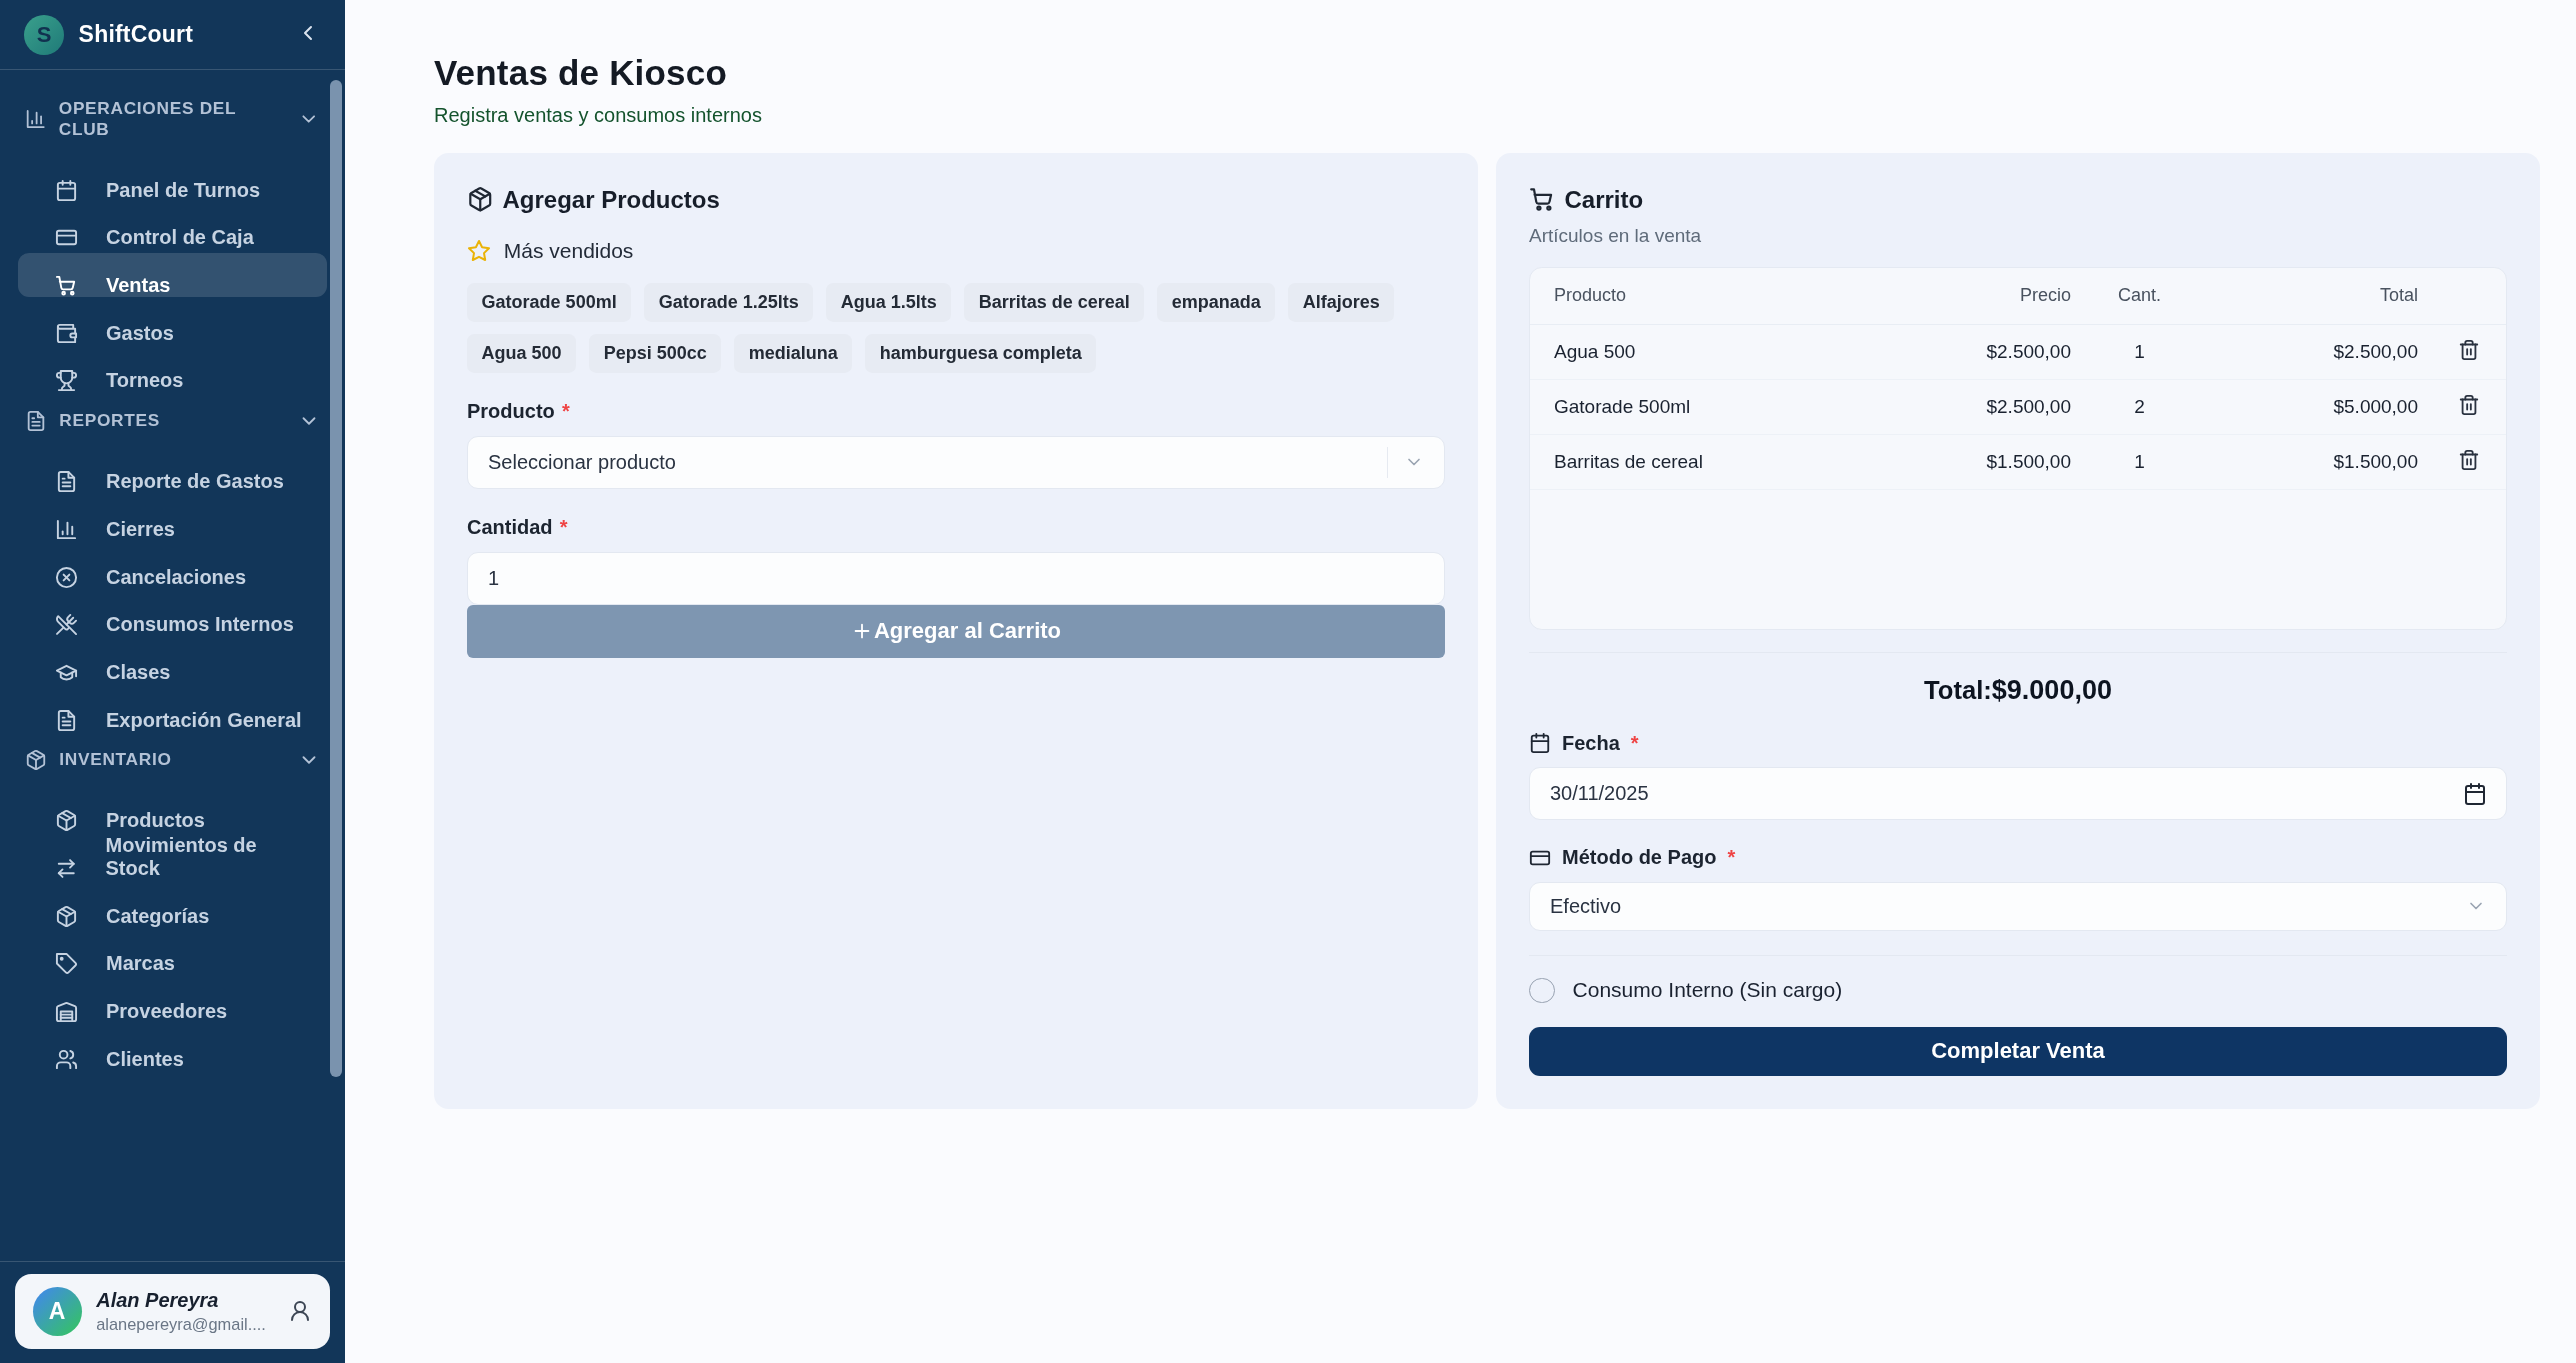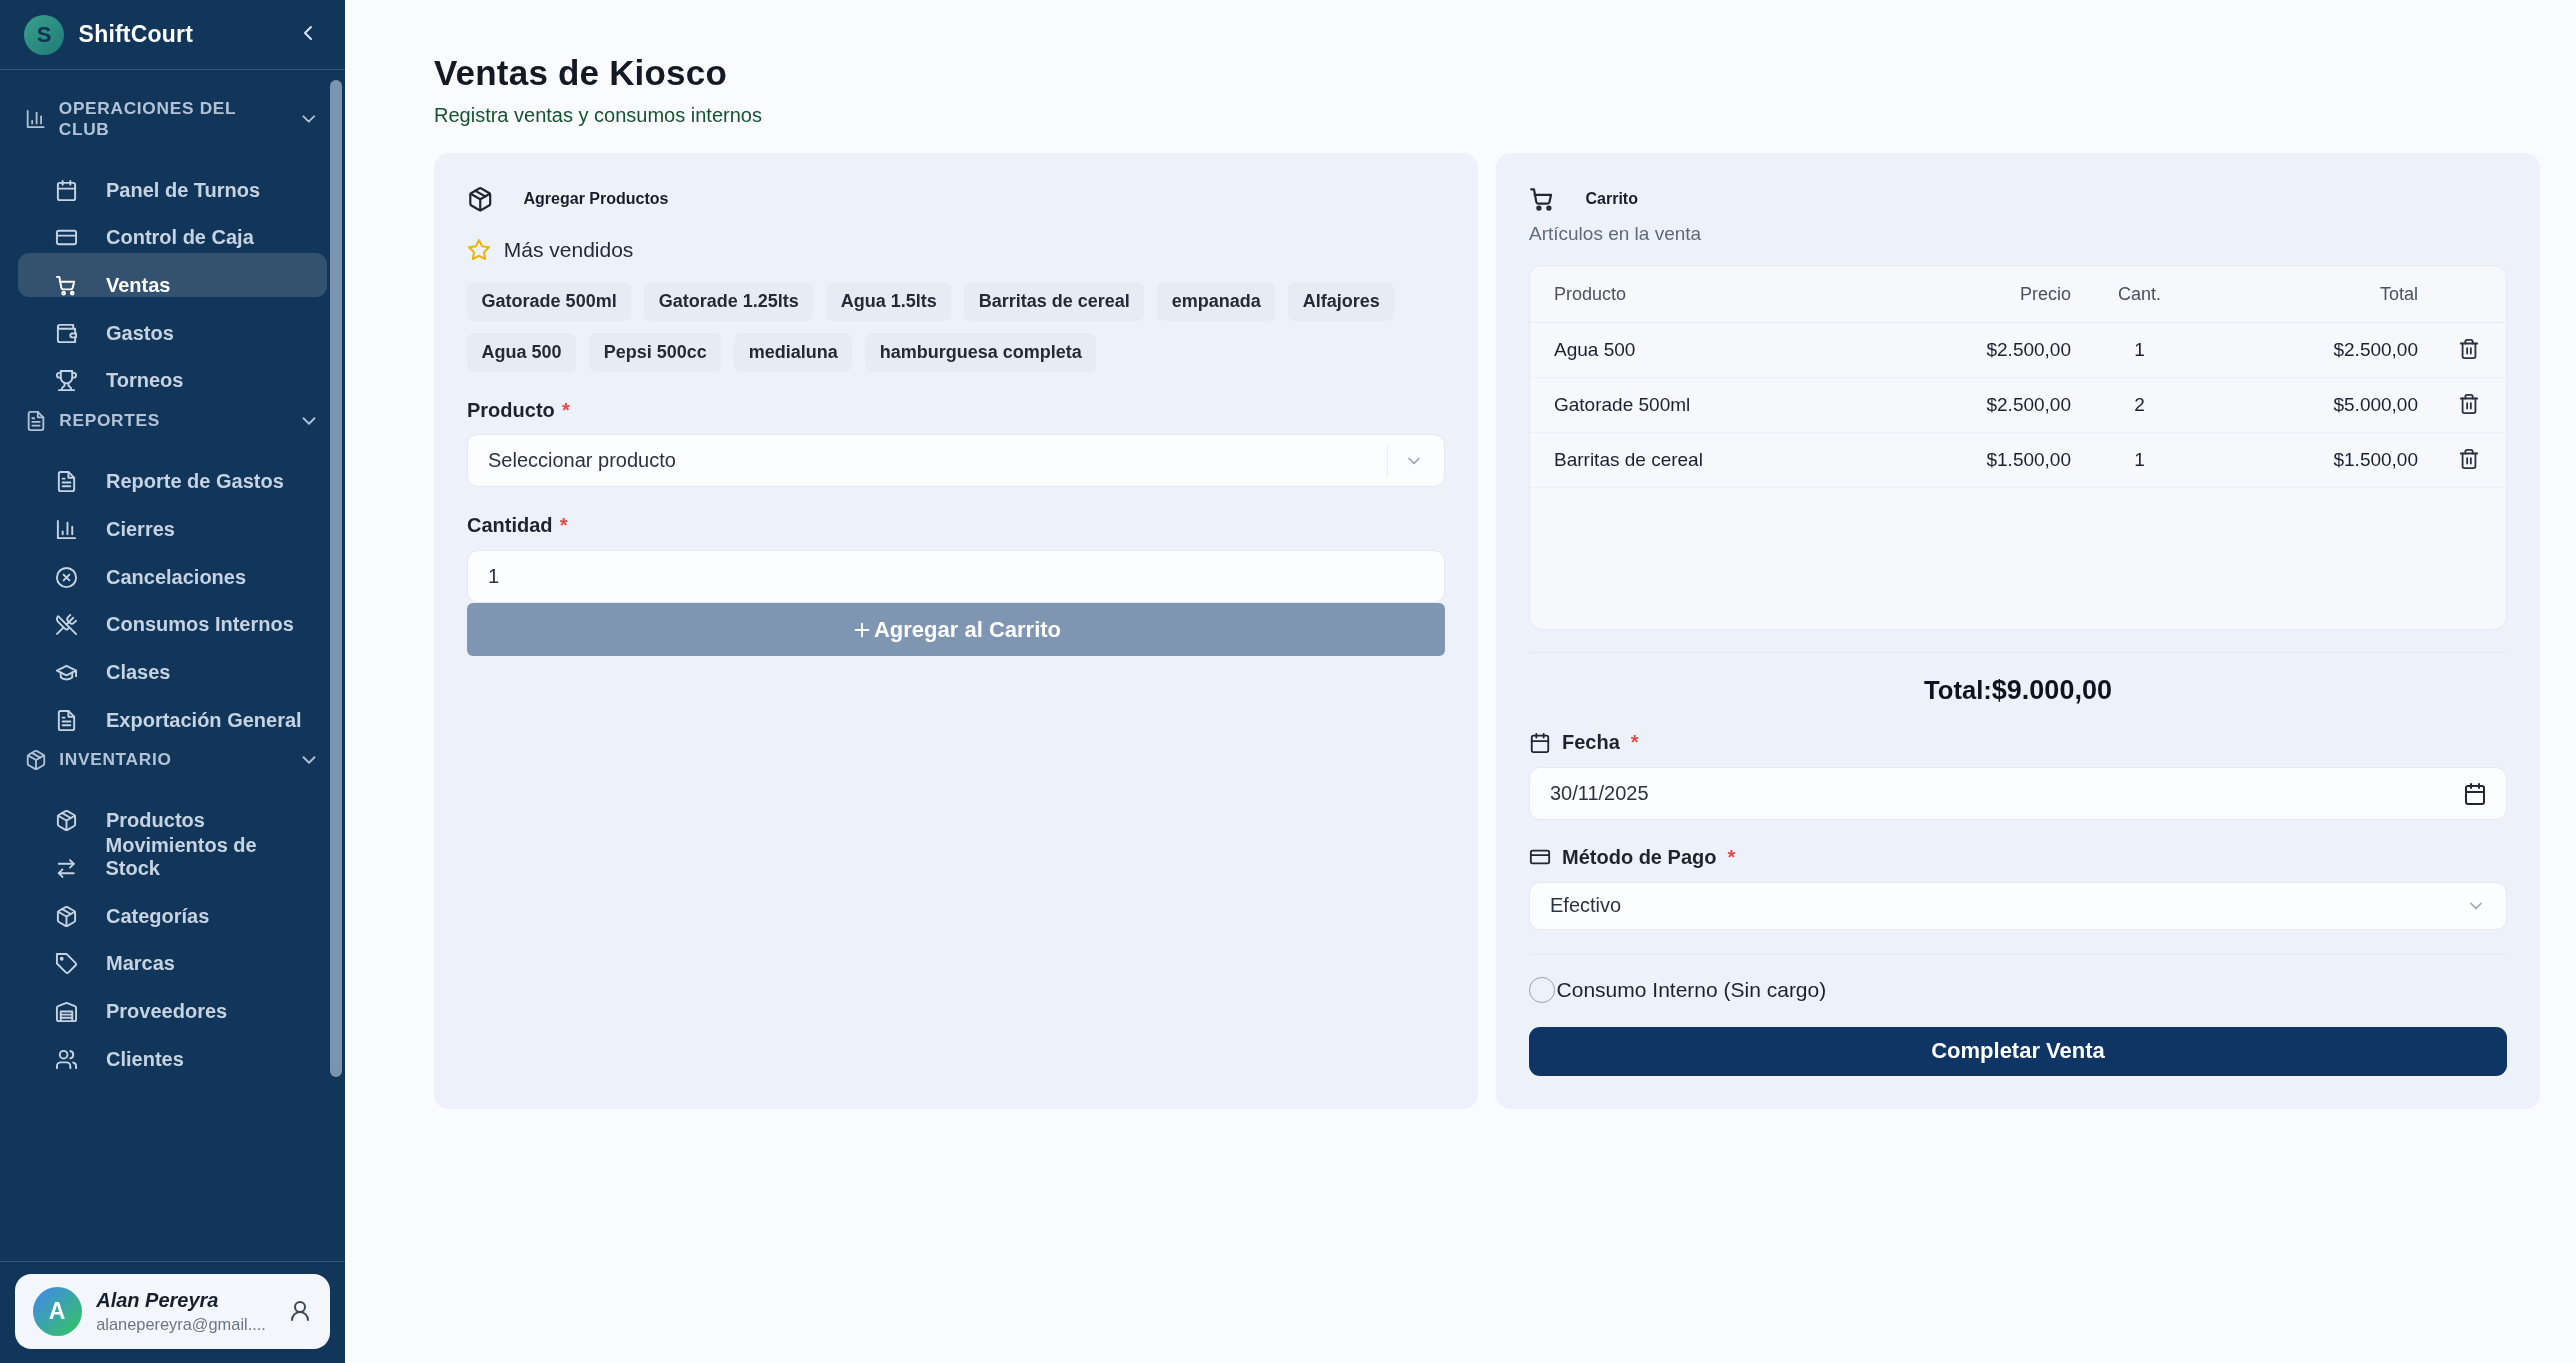--- a/index.html
+++ b/index.html
@@ -45,21 +45,21 @@
   
   .main{flex:1;padding:53px 36px 0 89px;}
   .page-title{font-size:35px;font-weight:800;color:#141a24;letter-spacing:0.2px;}
   .page-subtitle{font-size:20px;color:#14532d;margin-top:11px;}
 
   .panels{display:flex;gap:18px;margin-top:25.6px;}
   .panel{background:var(--panel-bg);border-radius:14.6px;height:956px;padding:33px;}
   .panel-left{width:1044px;}
   .panel-right{width:1044px;display:flex;flex-direction:column;}
 
-  .panel-title{display:flex;align-items:center;gap:30px;font-size:16px;font-weight:700;color:#171e2a;}
+  .panel-title{display:flex;align-items:center;gap:9px;font-size:24px;font-weight:700;color:#171e2a;}
   .panel-title .ic{width:26.5px;height:26.5px;color:#1f2733;}
   .panel-sub{font-size:19px;color:#5f6b7a;margin-top:11px;}
 
   .best-row{display:flex;align-items:center;gap:12.8px;margin-top:25.6px;font-size:21px;font-weight:500;color:#232b38;}
   .best-row .ic{width:24px;height:24px;color:var(--star-yellow);}
 
   .chips{display:flex;flex-wrap:wrap;gap:12px 12.8px;margin-top:20px;}
   .chip{background:#e7ebf3;border:none;border-radius:7.3px;padding:9px 14.6px;font-family:inherit;font-size:18px;font-weight:600;color:#242b36;cursor:pointer;}
 
   .form-label{display:flex;align-items:center;gap:7.3px;font-size:20px;font-weight:700;color:#1c2430;margin:27px 0 12.8px;}
@@ -89,21 +89,21 @@
   .total-row{display:flex;justify-content:center;align-items:center;border-top:0.9px solid #e3e8f1;margin-top:22px;padding-top:22px;}
   .total-label{font-size:25.6px;font-weight:800;color:#0d1420;}
   .total-value{font-size:27px;font-weight:800;color:#0d1420;}
 
   .field-label{display:flex;align-items:center;gap:11px;font-size:20px;font-weight:600;color:#1c2430;margin:25.6px 0 12.8px;}
   .field-label .ic{width:22px;height:22px;color:#1f2733;}
   .date-wrap{position:relative;}
   .date-wrap .cal-ic{position:absolute;right:20px;top:14.6px;width:24px;height:24px;color:#1f2733;pointer-events:none;}
 
   .hr{border-top:0.9px solid #e3e8f1;margin-top:24px;}
-  .radio-row{display:flex;align-items:center;gap:2px;margin-top:22px;cursor:pointer;}
+  .radio-row{display:flex;align-items:center;gap:18px;margin-top:22px;cursor:pointer;}
   .radio{width:25.6px;height:25.6px;border:1.8px solid #98a2b1;border-radius:50%;background:transparent;flex-shrink:0;}
   .radio-label{font-size:21px;color:#1a2230;}
 
   .submit-btn{margin-top:24px;width:100%;height:53px;border:none;border-radius:11px;background:var(--accent-navy);color:#fff;font-family:inherit;font-size:22px;font-weight:700;cursor:pointer;}
 
   .ic{display:inline-flex;}
   .ic svg{width:100%;height:100%;}
 </style>
 </head>
 <body>

